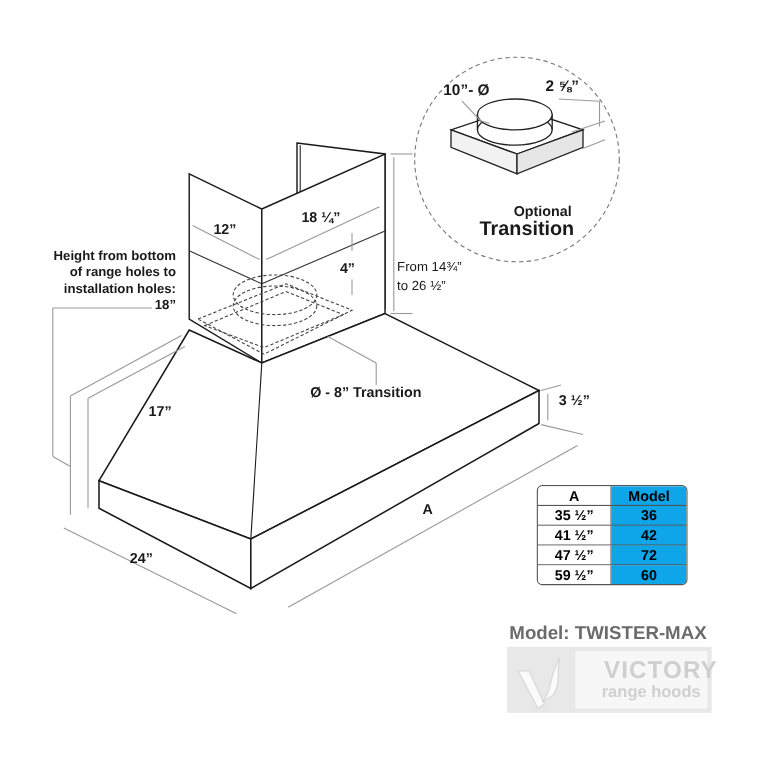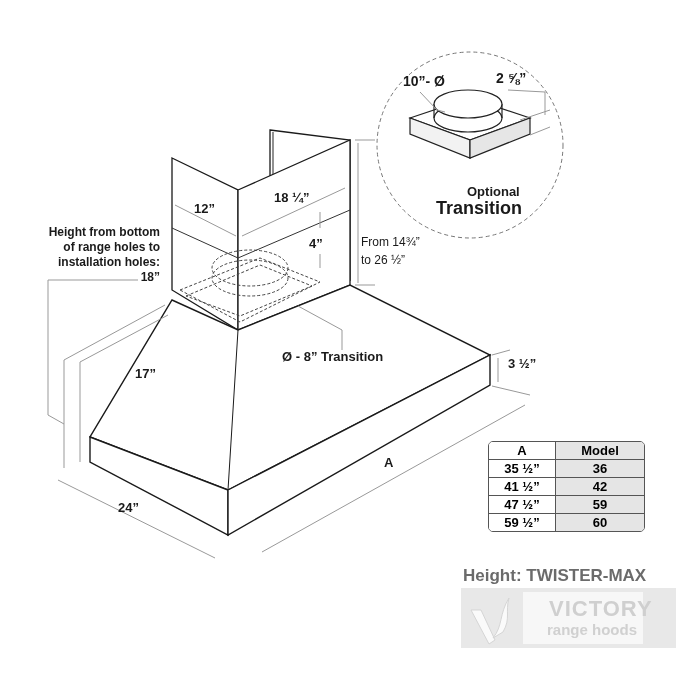--- a/index.html
+++ b/index.html
@@ -4,23 +4,23 @@
 <style>
   html,body{margin:0;padding:0;background:#fff;}
   body{width:700px;height:700px;position:relative;overflow:hidden;font-family:"Liberation Sans",sans-serif;}
   svg{position:absolute;left:0;top:0;}
   .lbl{position:absolute;font-weight:bold;color:#1a1a1a;white-space:nowrap;font-size:13px;line-height:15px;}
   .lbl.norm{font-weight:normal;}
   table.models{position:absolute;left:488px;top:441px;border-collapse:separate;border-spacing:0;border:1.5px solid #555;border-radius:5px;overflow:hidden;font-weight:bold;font-size:13px;}
   table.models td,table.models th{padding:0;height:17px;text-align:center;border-bottom:1px solid #555;}
   table.models tr:last-child td{border-bottom:none;}
   table.models .ca{width:66px;border-right:1.5px solid #555;background:#fff;}
-  table.models .cm{width:88px;background:#e5e5e5;}
+  table.models .cm{width:68px;background:#0ea5e9;}
   .model-title{position:absolute;left:463px;top:566px;font-size:17px;font-weight:bold;color:#6b6b6b;}
-  .logo{position:absolute;left:461px;top:588px;width:215px;height:60px;background:#e8e8e8;}
+  .logo{position:absolute;left:461px;top:588px;width:186px;height:60px;background:#e8e8e8;}
   .logo-inner{position:absolute;left:62px;top:4px;width:120px;height:52px;background:#f7f7f7;}
   .logo-victory{position:absolute;left:88px;top:8px;font-size:22px;font-weight:bold;color:#cfcfcf;letter-spacing:1px;}
   .logo-sub{position:absolute;left:86px;top:33px;font-size:15px;font-weight:bold;color:#d0d0d0;}
 </style>
 </head>
 <body>
 
 <svg width="700" height="700" viewBox="0 0 700 700">
 
   <circle cx="470" cy="145" r="93" fill="none" stroke="#777" stroke-width="1" stroke-dasharray="4,3"></circle>
@@ -121,30 +121,30 @@
   <tr>
     <td class="ca">35 ½”</td>
     <td class="cm">36</td>
   </tr>
   <tr>
     <td class="ca">41 ½”</td>
     <td class="cm">42</td>
   </tr>
   <tr>
     <td class="ca">47 ½”</td>
-    <td class="cm">59</td>
+    <td class="cm">72</td>
   </tr>
   <tr>
     <td class="ca">59 ½”</td>
     <td class="cm">60</td>
   </tr>
 </tbody>
   </table>
 
-<div class="model-title">Height: TWISTER-MAX</div>
+<div class="model-title">Model: TWISTER-MAX</div>
 <div class="logo">
   <svg width="60" height="60" viewBox="0 0 60 60" style="position:absolute;left:2px;top:0;">
     <polygon points="8,22 18,22 32,52 26,56" fill="#fafafa" stroke="#d5d5d5"></polygon>
     <path d="M30,50 C40,38 36,26 46,10 C42,24 48,30 40,44 Z" fill="#fafafa" stroke="#d5d5d5"></path>
   </svg>
   <div class="logo-inner"></div>
   <div class="logo-victory">VICTORY</div>
   <div class="logo-sub">range hoods</div>
 </div>
 

